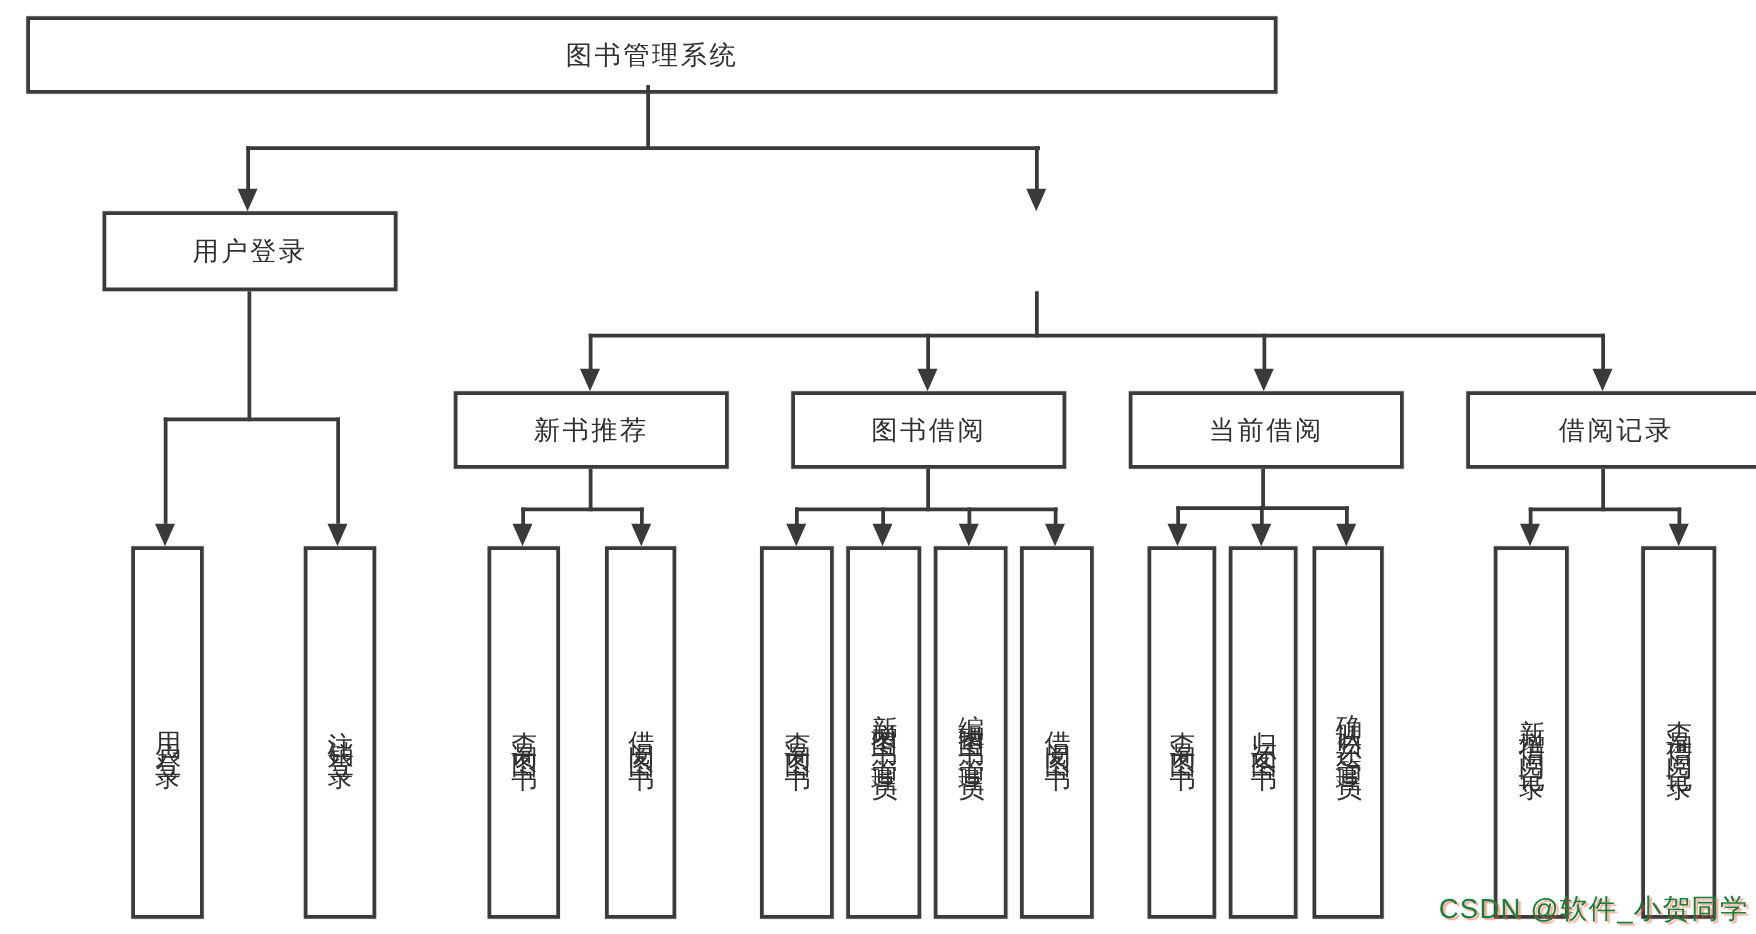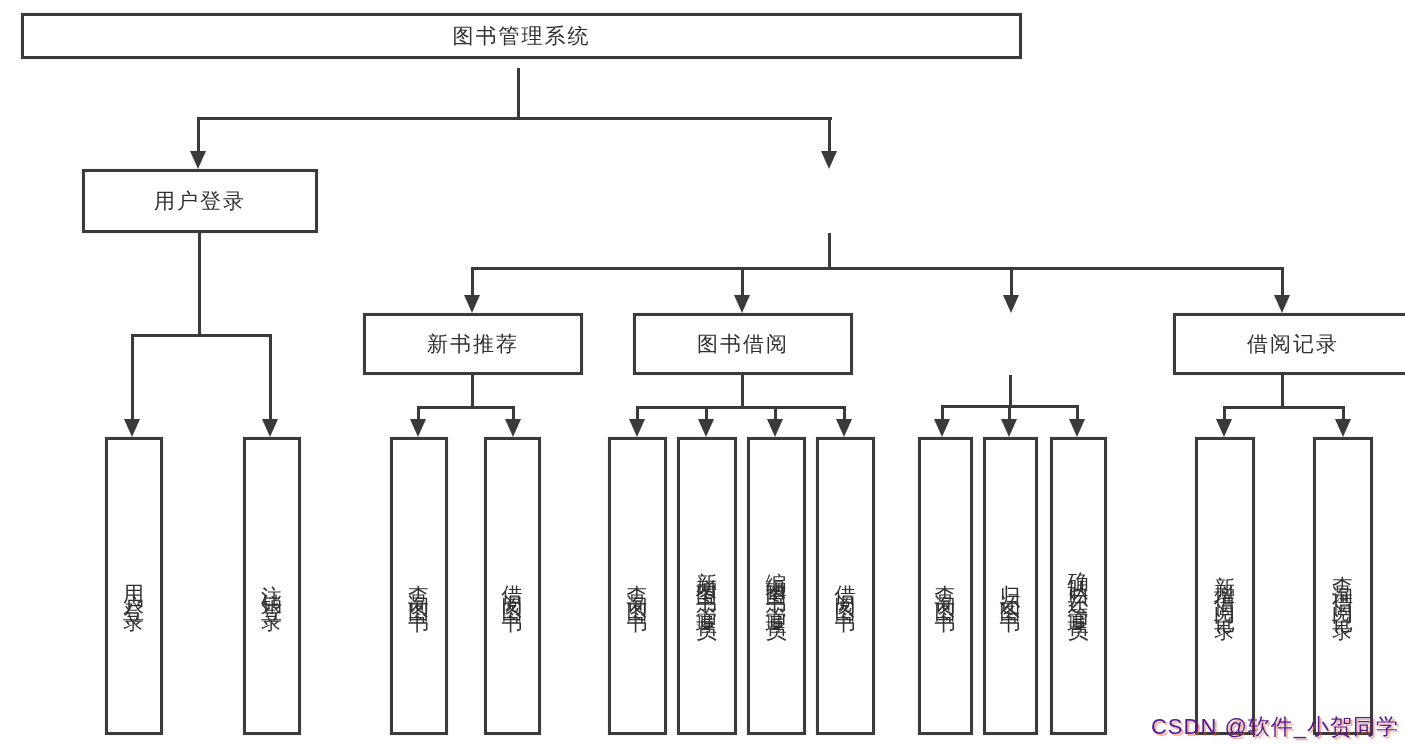--- a/index.html
+++ b/index.html
@@ -18,30 +18,30 @@
     font-size:21px;letter-spacing:9px;line-height:1;white-space:nowrap;
   }
   .leaf.tight .vlabel{letter-spacing:7px;}
   .vl{position:absolute;width:3px;background:#3a3a3a;}
   .hl{position:absolute;height:3px;background:#3a3a3a;}
   .ar{position:absolute;width:0;height:0;
       border-left:8px solid transparent;border-right:8px solid transparent;
       border-top:18px solid #3a3a3a;}
   #watermark{
     position:absolute;right:6px;bottom:5px;font-size:22px;letter-spacing:1px;
-    color:#4c1d95;text-shadow:2px 2px 1px rgba(252,85,49,0.55);z-index:10;
+    color:#15803d;text-shadow:2px 2px 1px rgba(252,85,49,0.55);z-index:10;
     white-space:nowrap;
   }
 </style>
 </head>
 <body>
 
 <div id="canvas">
 
-  <div class="box" style="left:21px;top:13px;width:1001px;height:46px;text-align:center;">
+  <div class="box" style="left:21px;top:13px;width:1001px;height:62px;text-align:center;">
     <span class="hlabel">图书管理系统</span>
   </div>
 
   <div class="vl" style="left:517px;top:68px;height:51px;"></div>
   <div class="hl" style="left:197px;top:117px;width:635px;"></div>
   <div class="vl" style="left:197px;top:117px;height:36px;"></div>
   <div class="ar" style="left:190px;top:151px;"></div>
   <div class="vl" style="left:828px;top:117px;height:36px;"></div>
   <div class="ar" style="left:821px;top:151px;"></div>
 
@@ -65,20 +65,23 @@
   <div class="vl" style="left:1010px;top:267px;height:30px;"></div>
   <div class="ar" style="left:1003px;top:295px;"></div>
   <div class="vl" style="left:1281px;top:267px;height:30px;"></div>
   <div class="ar" style="left:1274px;top:295px;"></div>
 
   <div class="box" style="left:633px;top:313px;width:220px;height:62px;">
     <span class="hlabel">图书借阅</span>
   </div>
   <div class="box" style="left:363px;top:313px;width:220px;height:62px;">
     <span class="hlabel">新书推荐</span>
+  </div>
+  <div class="box" style="left:903px;top:313px;width:220px;height:62px;">
+    <span class="hlabel">当前借阅</span>
   </div>
   <div class="box" style="left:1173px;top:313px;width:240px;height:62px;">
     <span class="hlabel">借阅记录</span>
   </div>
 
   <div class="vl" style="left:471px;top:375px;height:34px;"></div>
   <div class="hl" style="left:417px;top:406px;width:98px;"></div>
   <div class="vl" style="left:417px;top:406px;height:14px;"></div>
   <div class="ar" style="left:410px;top:419px;"></div>
   <div class="vl" style="left:512px;top:406px;height:14px;"></div>

